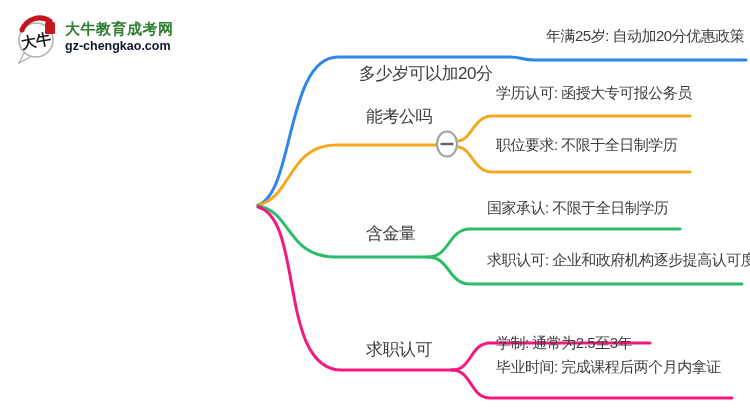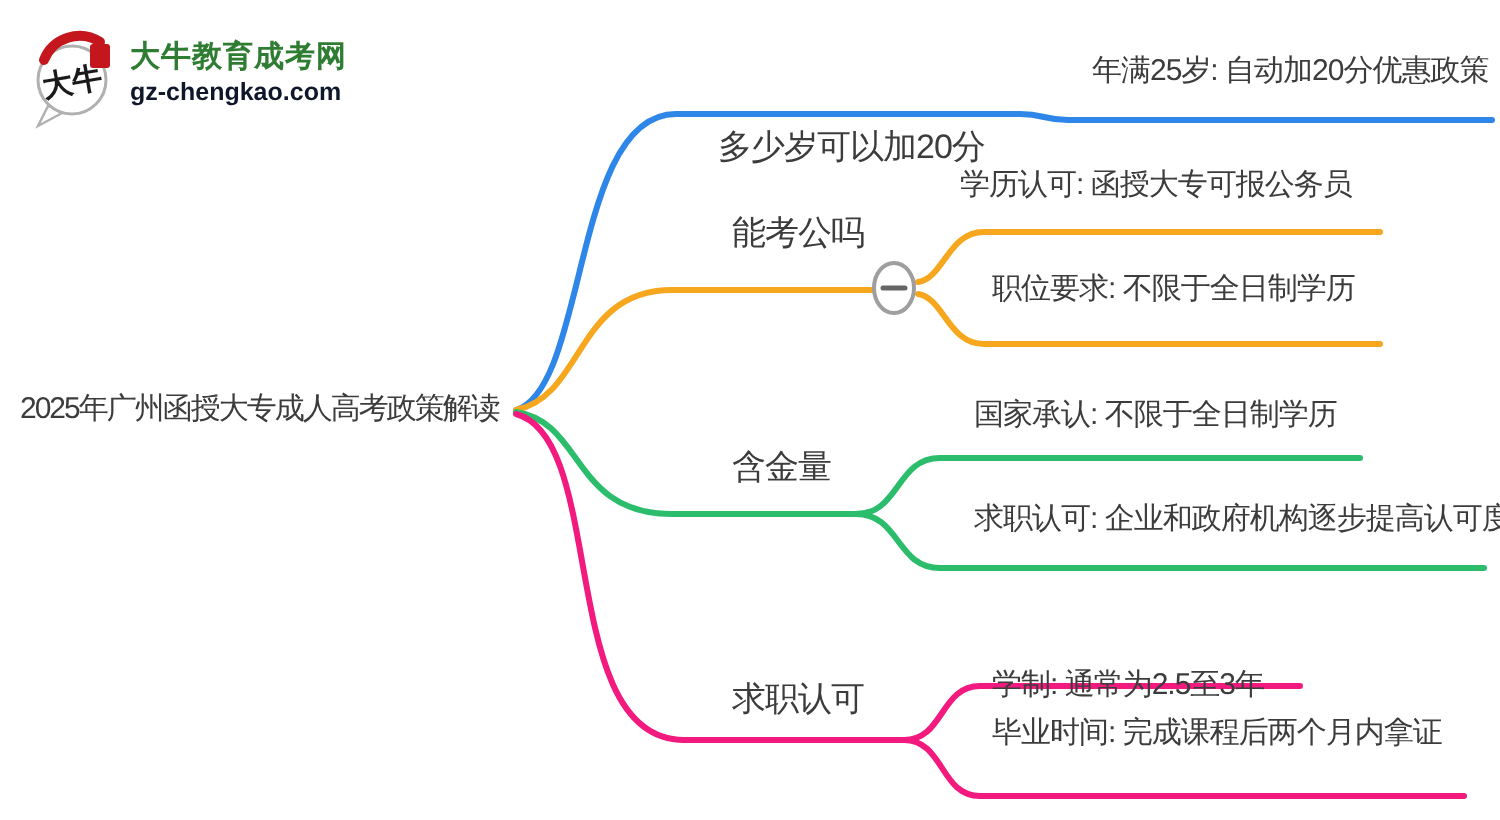--- a/index.html
+++ b/index.html
@@ -65,27 +65,26 @@
       <path d="M11,21 A19,19 0 0 1 39,12" fill="none" stroke-width="5" stroke-linecap="round" stroke="#c4161c"></path>
       <rect x="34" y="13" width="10" height="12" rx="1.5" fill="#c4161c"></rect>
       <text x="25" y="37" font-size="15" font-weight="bold" text-anchor="middle" fill="#1a1a1a" transform="rotate(-10 25 31)">大牛</text>
     </svg>
     <div class="logo-text">
       <div class="logo-title" style="color: rgb(46, 125, 50);">大牛教育成考网</div>
       <div class="logo-url" style="color: #0f172a;">gz-chengkao.com</div>
     </div>
   </div>
 
-  <div class="node root-topic" style="left:10px;top:196px;">2025年广州函授大专成人高考政策解读</div>
 
   <div class="node branch-label" style="left:359px;top:26px;margin-top:38px;">多少岁可以加20分</div>
   <div class="node child-label" style="left:546px;top:27px;">年满25岁: 自动加20分优惠政策</div>
 
   <div class="node branch-label" style="left:366px;top:107px;">能考公吗</div>
-  <div class="node child-label" style="left:480px;top:84px;">学历认可: 函授大专可报公务员</div>
+  <div class="node child-label" style="left:496px;top:84px;">学历认可: 函授大专可报公务员</div>
   <div class="node child-label" style="left:496px;top:136px;">职位要求: 不限于全日制学历</div>
 
   <div class="node branch-label" style="left:366px;top:224px;">含金量</div>
   <div class="node child-label" style="left:487px;top:199px;">国家承认: 不限于全日制学历</div>
   <div class="node child-label" style="left:487px;top:251px;">求职认可: 企业和政府机构逐步提高认可度</div>
 
   <div class="node branch-label" style="left:366px;top:340px;">求职认可</div>
   <div class="node child-label" style="left:496px;top:311px;margin-top:23px;">学制: 通常为2.5至3年</div>
   <div class="node child-label" style="left:496px;top:358px;">毕业时间: 完成课程后两个月内拿证</div>
 

